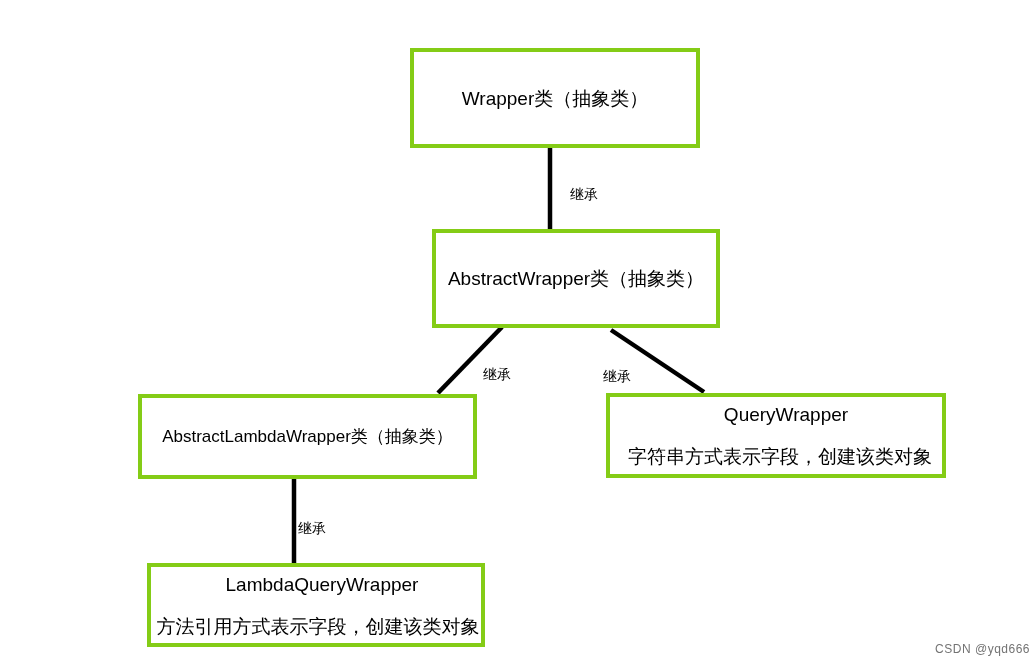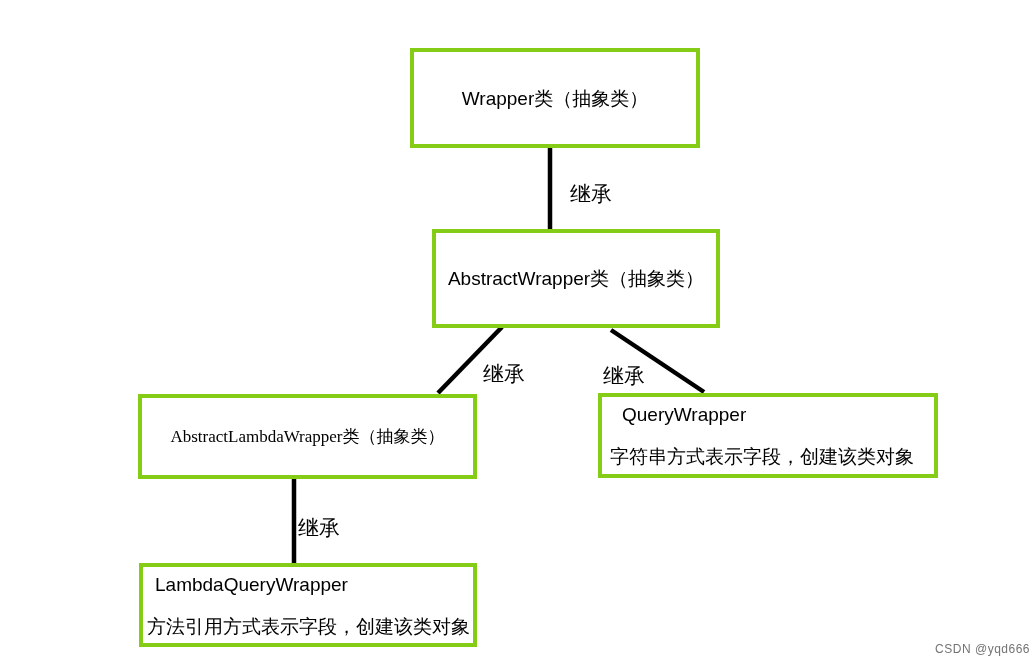--- a/index.html
+++ b/index.html
@@ -38,33 +38,33 @@
     white-space: nowrap;
   }
   .node .subtitle {
     font-size: 19px;
     line-height: 25px;
     color: #000000;
     white-space: nowrap;
   }
   .node.centered { align-items: center; text-align: center; }
   .node.mono .title {
-    font-family: Liberation Serif, serif;
+    font-family: Liberation Sans, sans-serif;
     font-size: 17px;
   }
-  .node.two-line { row-gap: 17px; align-items: flex-start; }
+  .node.two-line { row-gap: 17px; align-items: center; margin-left: 8px; }
 
   #node-querywrapper .title       { padding-left: 20px; }
   #node-querywrapper .subtitle    { padding-left: 8px; font-family: Liberation Serif, serif; }
   #node-lambdaquerywrapper .title    { padding-left: 12px; }
   #node-lambdaquerywrapper .subtitle { padding-left: 4px; }
 
   .edge-label {
     position: absolute;
-    font-size: 21px;
+    font-size: 14px;
     line-height: 22px;
     color: #000000;
     z-index: 3;
     white-space: nowrap;
   }
 
   .watermark {
     position: absolute;
     right: 5px;
     bottom: 8px;

